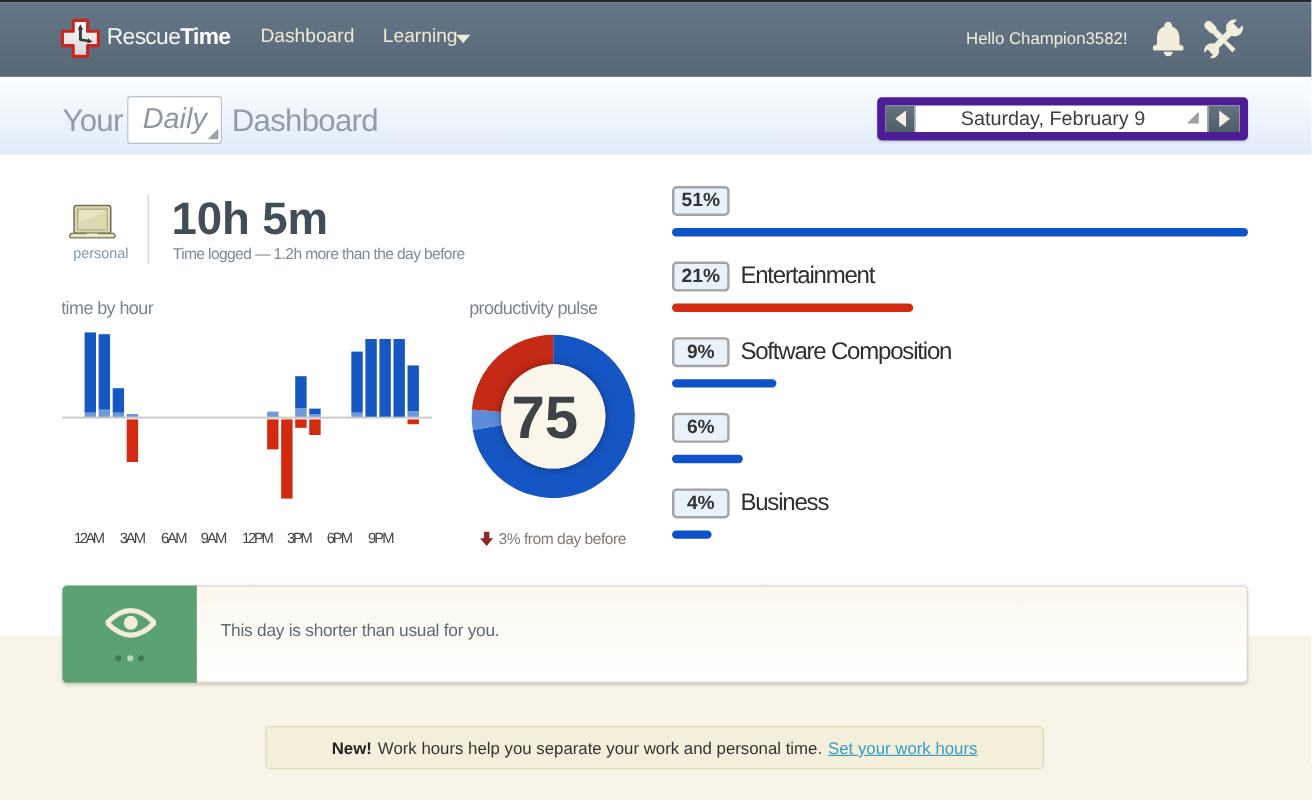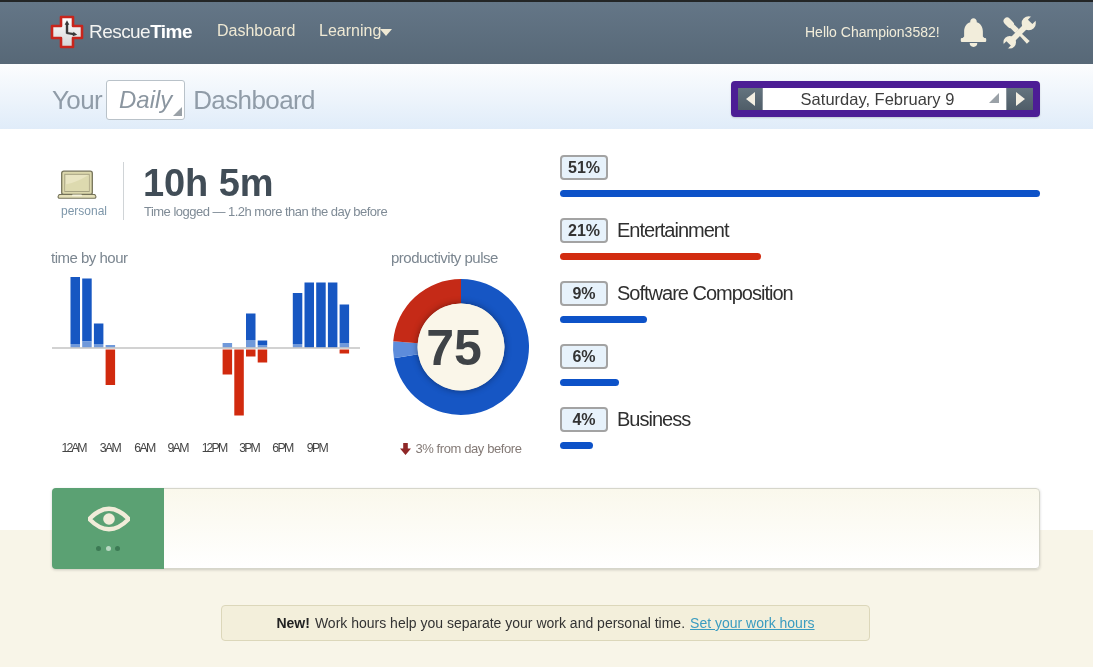--- a/index.html
+++ b/index.html
@@ -213,15 +213,16 @@
   <div class="abs notice"></div>
   <div class="abs greenbox"></div>
 
   <svg class="abs" style="left:88px;top:504px" width="42" height="30" viewBox="0 0 42 30">
     <path d="M1.2 15 Q21 -5.5 40.8 15 Q21 35.5 1.2 15 Z" fill="none" stroke="#f2ecd9" stroke-width="4.3"></path>
     <circle cx="21" cy="15" r="5.8" fill="#f2ecd9"></circle>
   </svg>
   <div class="abs dot" style="left:95.6px;background:#3c7a54;"></div>
   <div class="abs dot" style="left:105.6px;background:#b9d8c2;"></div>
   <div class="abs dot" style="left:115.4px;background:#3c7a54;"></div>
+  <div class="abs noticetext">This day is shorter than usual for you.</div>
 
   <div class="abs newbox"><b>New!</b> Work hours help you separate your work and personal time. <a href="#">Set your work hours</a></div>
 </div>
 
 </body></html>

